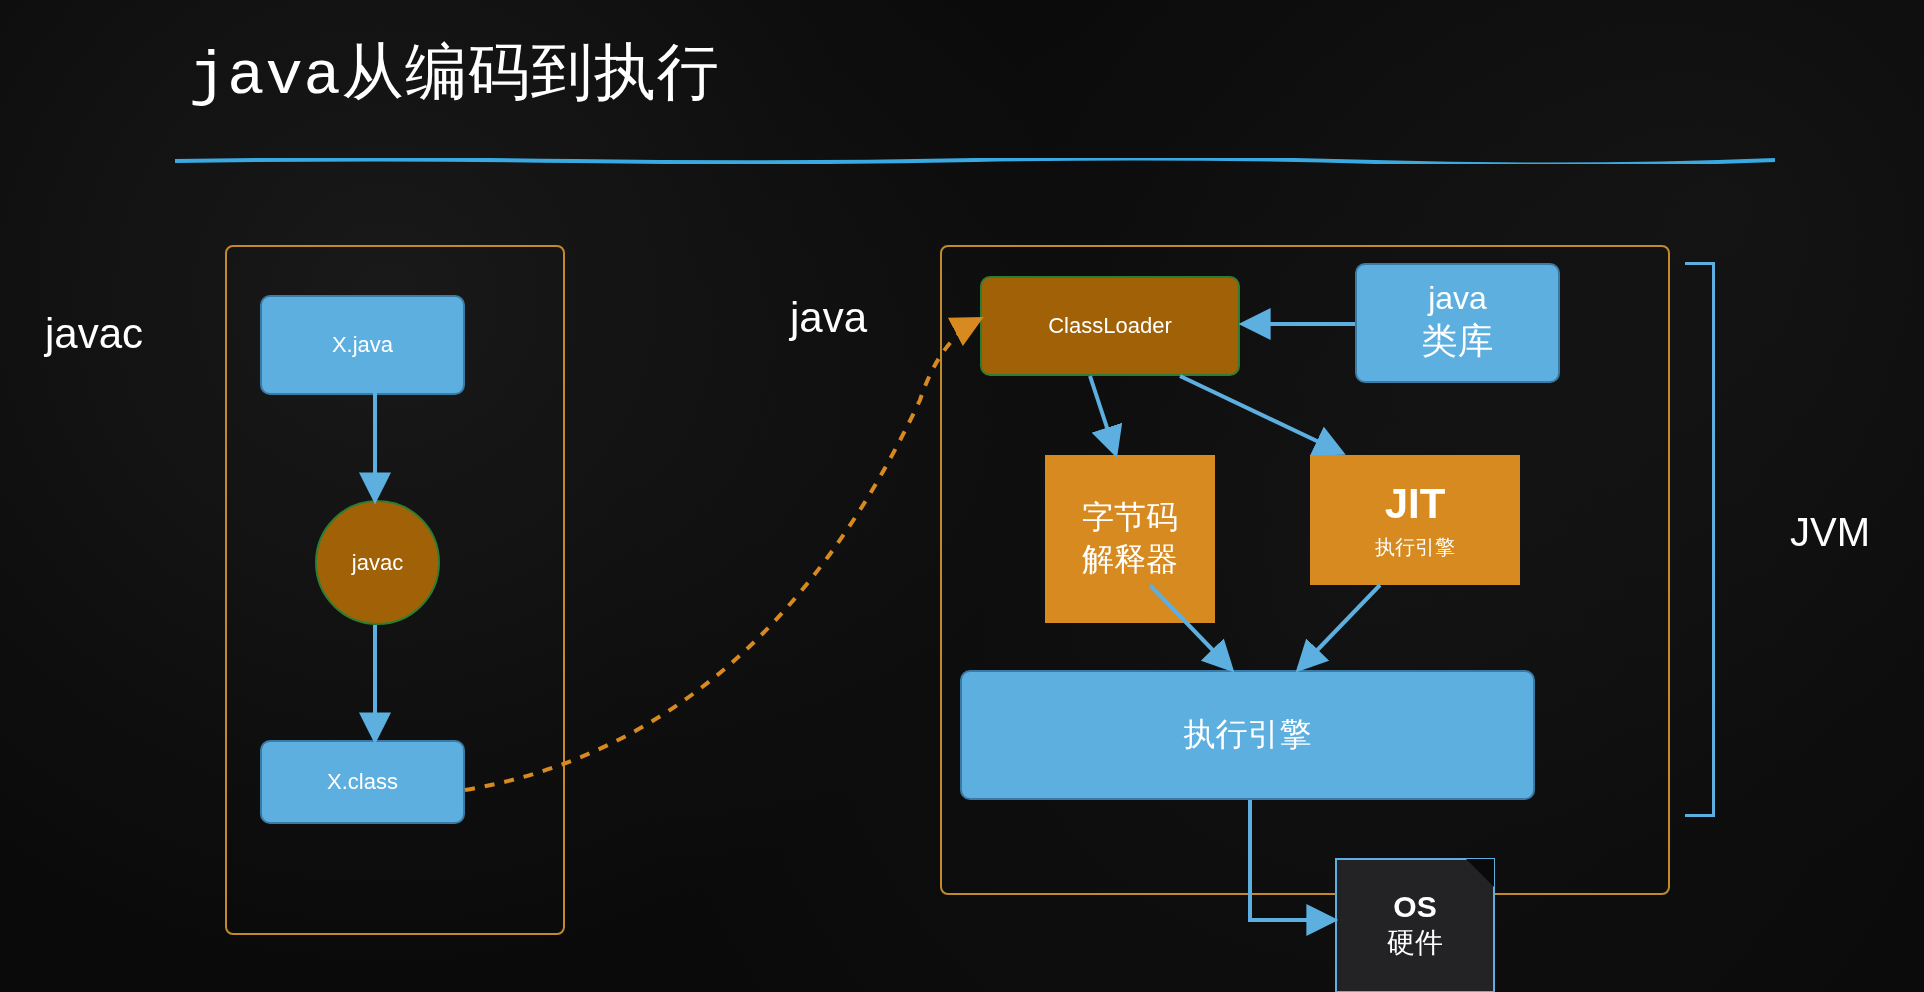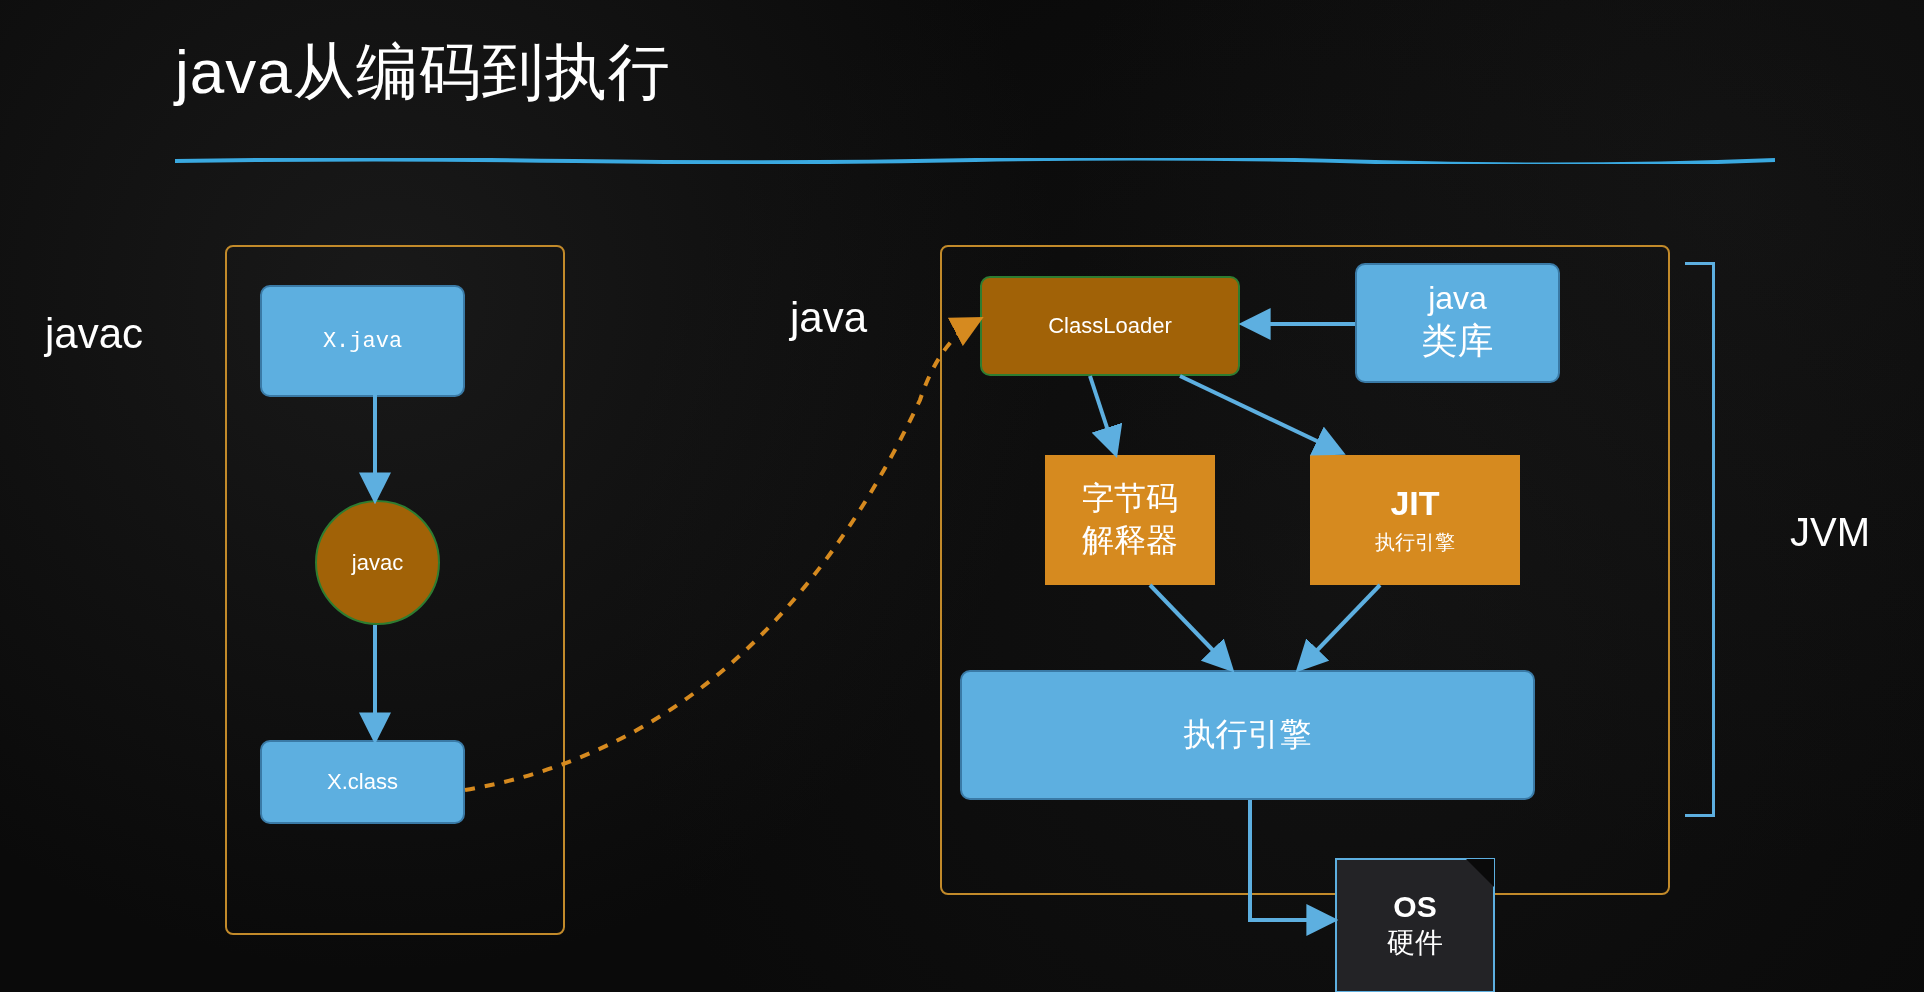--- a/index.html
+++ b/index.html
@@ -12,26 +12,27 @@
       radial-gradient(circle at 70% 60%, rgba(40,40,40,0.25) 0%, transparent 50%),
       radial-gradient(circle at 90% 20%, rgba(50,50,50,0.2) 0%, transparent 35%);
     position: relative;
     font-family: "Helvetica Neue", Arial, sans-serif;
     color: #fff;
     overflow: hidden;
   }
 
   .title {
     position: absolute;
-    left: 175px;
+    left: 189px;
     top: 30px;
     font-size: 62px;
     font-weight: 300;
     color: #ffffff;
     letter-spacing: 1px;
+    font-family: Liberation Mono, monospace;
   }
 
   .divider {
     position: absolute;
     left: 175px;
     top: 150px;
     width: 1600px;
     height: 6px;
   }
   .divider svg { width: 100%; height: 100%; }
@@ -95,33 +96,33 @@
     color: #ffffff;
     display: flex;
     align-items: center;
     justify-content: center;
     text-align: center;
     flex-direction: column;
     font-size: 28px;
   }
 
   
-  .node-xjava  { left: 260px; top: 285px; width: 205px; height: 112px; font-family: Liberation Mono, monospace; }
+  .node-xjava  { left: 260px; top: 295px; width: 205px; height: 100px; }
   .node-javac  { left: 315px; top: 500px; width: 125px; height: 125px; border-radius: 50%; }
   .node-xclass { left: 260px; top: 740px; width: 205px; height: 84px; }
 
   
   .node-classloader { left: 980px;  top: 276px; width: 260px; height: 100px; }
   .node-javalib     { left: 1355px; top: 263px; width: 205px; height: 120px; font-size: 30px; flex-direction: column; }
-  .node-bytecode    { left: 1045px; top: 455px; width: 170px; height: 130px; font-size: 32px; line-height: 1.3; }
+  .node-bytecode    { left: 1045px; top: 455px; width: 170px; height: 168px; font-size: 32px; line-height: 1.3; }
   .node-jit         { left: 1310px; top: 455px; width: 210px; height: 130px; }
   .node-engine      { left: 960px;  top: 670px; width: 575px; height: 130px; font-size: 32px; }
   .node-os          { left: 1335px; top: 858px; width: 160px; height: 135px; }
 
-  .node-jit .jit-title { font-size: 34px; font-weight: bold; }
+  .node-jit .jit-title { font-size: 42px; font-weight: bold; }
   .node-jit .jit-sub   { font-size: 20px; margin-top: 6px; }
   .node-javalib .lib-l1{ font-size: 32px; }
   .node-javalib .lib-l2{ font-size: 36px; font-family: Liberation Mono, monospace; }
   .node-os .os-l1 { font-size: 30px; font-weight: bold; }
   .node-os .os-l2 { font-size: 28px; }
 
   
   .bracket {
     position: absolute;
     left: 1685px;

